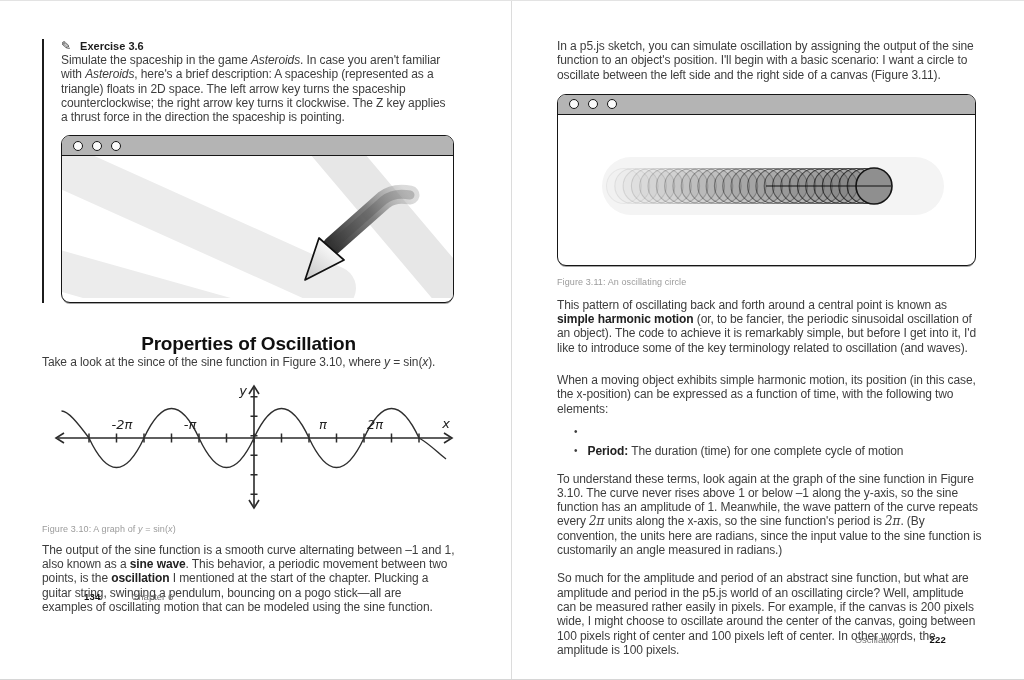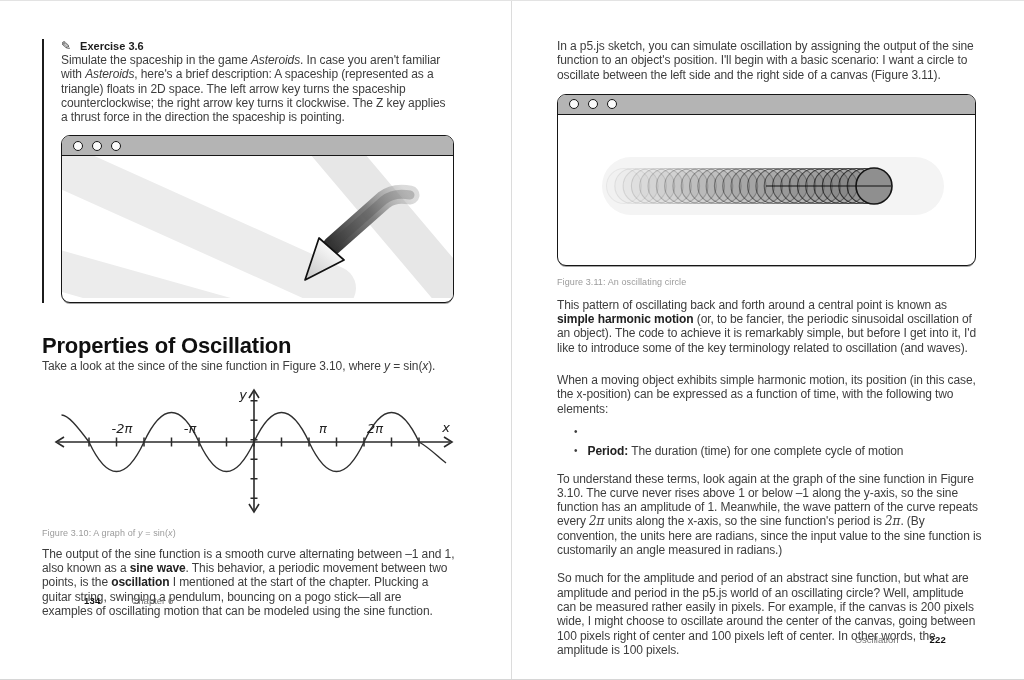--- a/index.html
+++ b/index.html
@@ -20,21 +20,21 @@
   .ex-title{font-size:11px;font-weight:700;color:#1c1c1c;display:flex;align-items:center;gap:9px;margin:0;}
   .pencil{font-size:12px;font-weight:400;transform:rotate(0deg);color:#2a2a2a;}
   .ex-body{margin-top:10px;}
   .sketch-window{border:1.5px solid #161616;border-radius:9px;overflow:hidden;background:#fff;
     box-shadow:0 2px 0 -1px rgba(90,90,90,.55);}
   .win1{margin-top:11px;width:391px;}
   .win2{margin-top:12px;width:417px;}
   .titlebar{height:19px;background:#b4b4b4;border-bottom:1.5px solid #161616;
     display:flex;align-items:center;gap:9px;padding-left:11px;}
   .win-dot{width:8px;height:8px;border:1.7px solid #161616;border-radius:50%;background:#fbfbfb;}
-  h1.heading{font-size:22px;color:#101010;margin:30px 0 0;letter-spacing:-0.2px;font-weight:700;}
+  h1.heading{font-size:19px;color:#101010;margin:30px 0 0;letter-spacing:-0.2px;font-weight:700;text-align:center;}
   .intro{margin-top:14px;}
   .caption{font-size:9px;color:#9b9b9b;letter-spacing:0.1px;margin-top:11px;}
   .after-fig{margin-top:12px;}
   .bullets{margin-top:9px;}
   .b-row{display:flex;gap:10px;padding-left:17px;margin-top:5px;}
   .b-dot{font-size:10px;line-height:14.3px;color:#3d3d3d;}
   .footer{position:absolute;bottom:12px;font-size:9.5px;display:flex;gap:31px;align-items:baseline;}
   .footer-left{left:42px;}
   .footer-right{right:39px;}
   .pagenum{font-weight:700;color:#111;letter-spacing:0.2px;}

